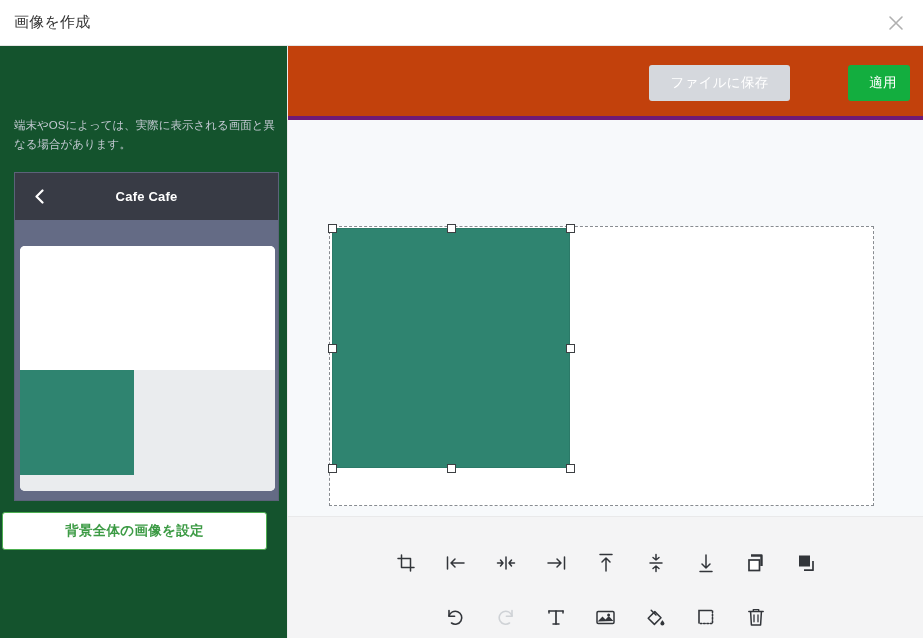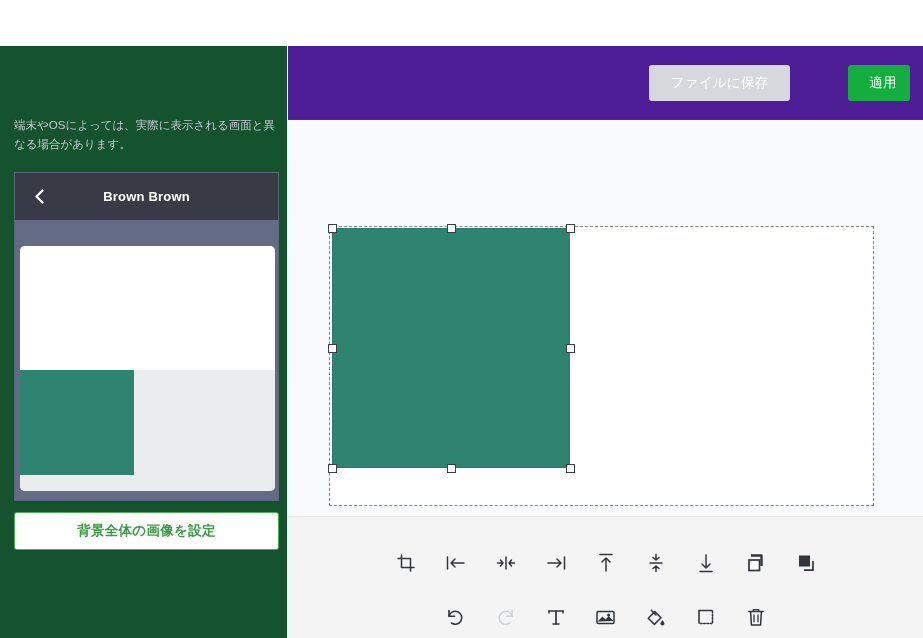--- a/index.html
+++ b/index.html
@@ -135,21 +135,21 @@
     position: absolute;
     left: 0;
     top: 0;
     width: 114px;
     height: 105px;
     background: #2f8470;
   }
 
   .bg-button {
     position: absolute;
-    left: 14px;
+    left: 2px;
     top: 466px;
     width: 265px;
     height: 38px;
     background: #ffffff;
     border: 1px solid #4caf50;
     border-radius: 3px;
     color: #3d9b45;
     font-size: 13.5px;
     font-weight: bold;
     display: flex;
@@ -168,22 +168,22 @@
     height: 592px;
     background: #f7f9fb;
   }
 
   .top-actions {
     position: absolute;
     left: 0;
     top: 0;
     width: 635px;
     height: 74px;
-    background: #4c1d95;
-    border-bottom: 1px solid #701a75;
+    background: #c2410c;
+    border-bottom: 4px solid #701a75;
   }
   .btn-save {
     position: absolute;
     right: 133px;
     top: 19px;
     width: 141px;
     height: 36px;
     background: #d5d8dd;
     border: none;
     border-radius: 3px;
@@ -275,33 +275,41 @@
     cursor: pointer;
   }
   .tool svg { display: block; }
   .tool.disabled { cursor: default; }
 </style>
 </head>
 <body>
 
 <div id="app">
 
+  <div class="titlebar">
+    <div class="dialog-title">画像を作成</div>
+    <div class="close-btn">
+      <svg width="18" height="18" viewBox="0 0 18 18">
+        <path d="M3 3 L15 15 M15 3 L3 15" stroke="#b0b0b0" stroke-width="1.6" fill="none" stroke-linecap="round"></path>
+      </svg>
+    </div>
+  </div>
 
   <div class="left-panel">
 
     <div class="note">端末やOSによっては、実際に表示される画面と異なる場合があります。</div>
 
     <div class="preview">
       <div class="preview-header">
         <div class="preview-back">
           <svg width="11" height="15" viewBox="0 0 11 15">
             <path d="M8.5 1.5 L2.5 7.5 L8.5 13.5" stroke="#ffffff" stroke-width="2.2" fill="none" stroke-linecap="round" stroke-linejoin="round"></path>
           </svg>
         </div>
-        <div class="preview-title">Brown Brown</div>
+        <div class="preview-title">Cafe Cafe</div>
       </div>
       <div class="preview-subbar"></div>
       <div class="preview-card">
         <div class="preview-card-top"></div>
         <div class="preview-card-body">
           <div class="preview-green-block"></div>
         </div>
       </div>
     </div>
 

